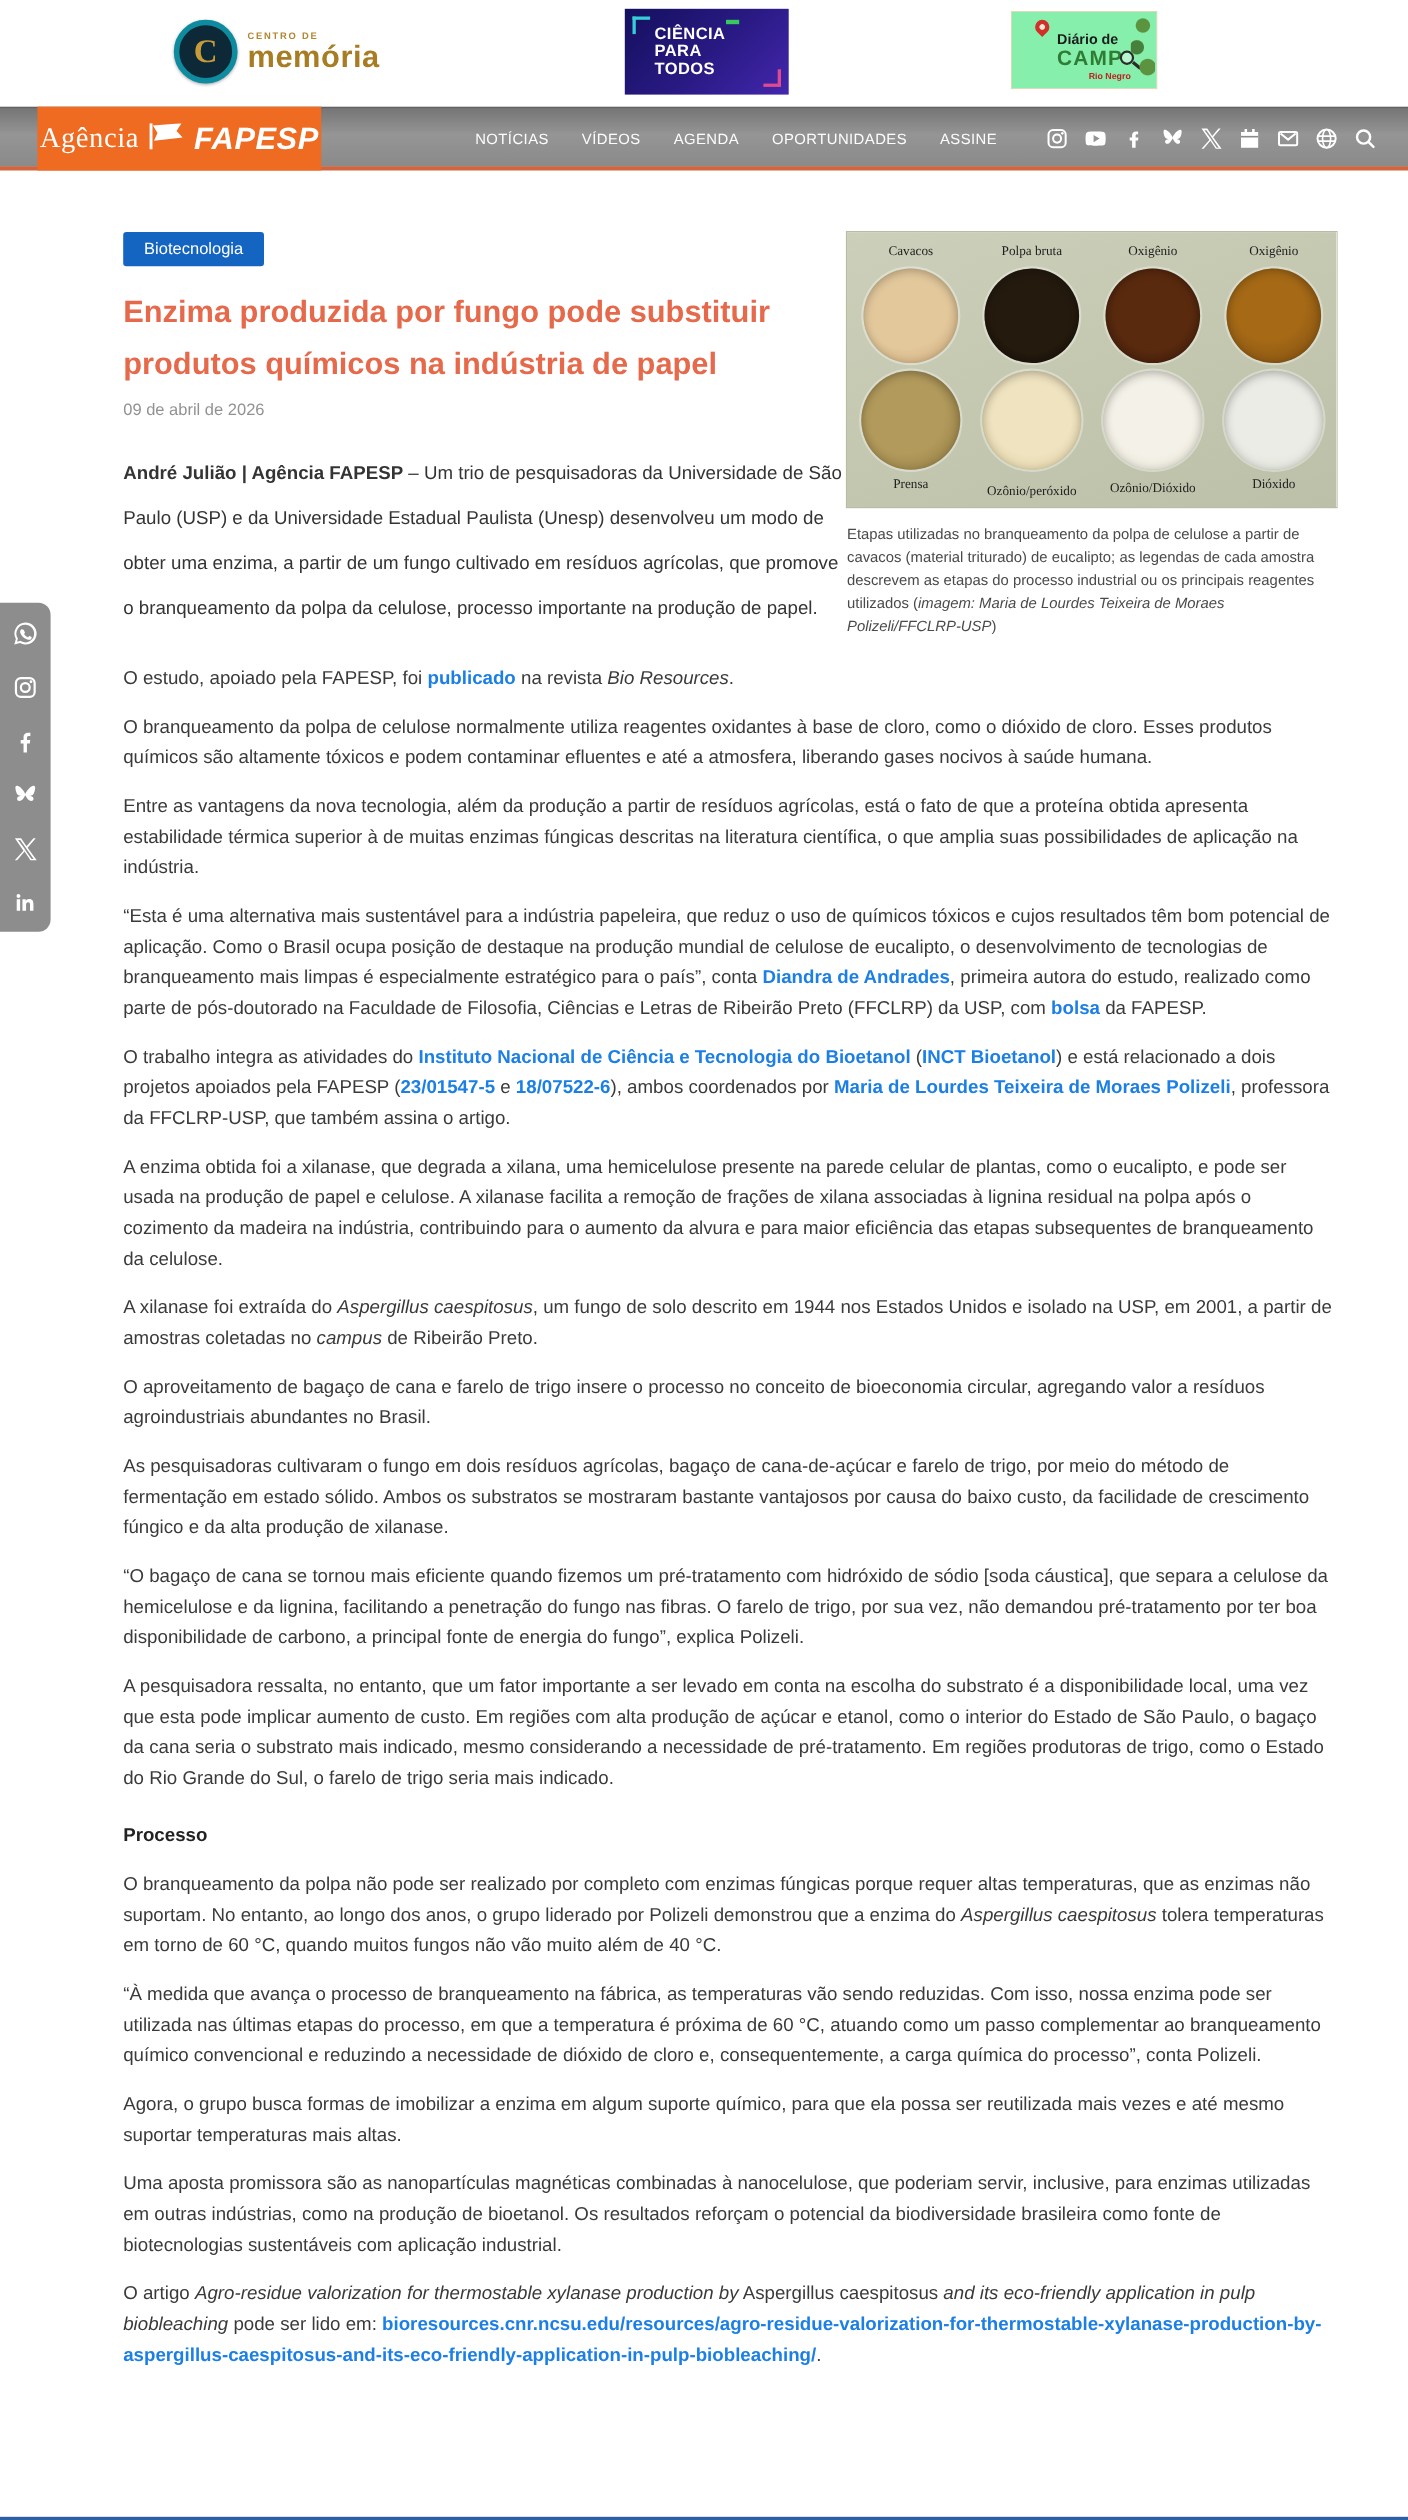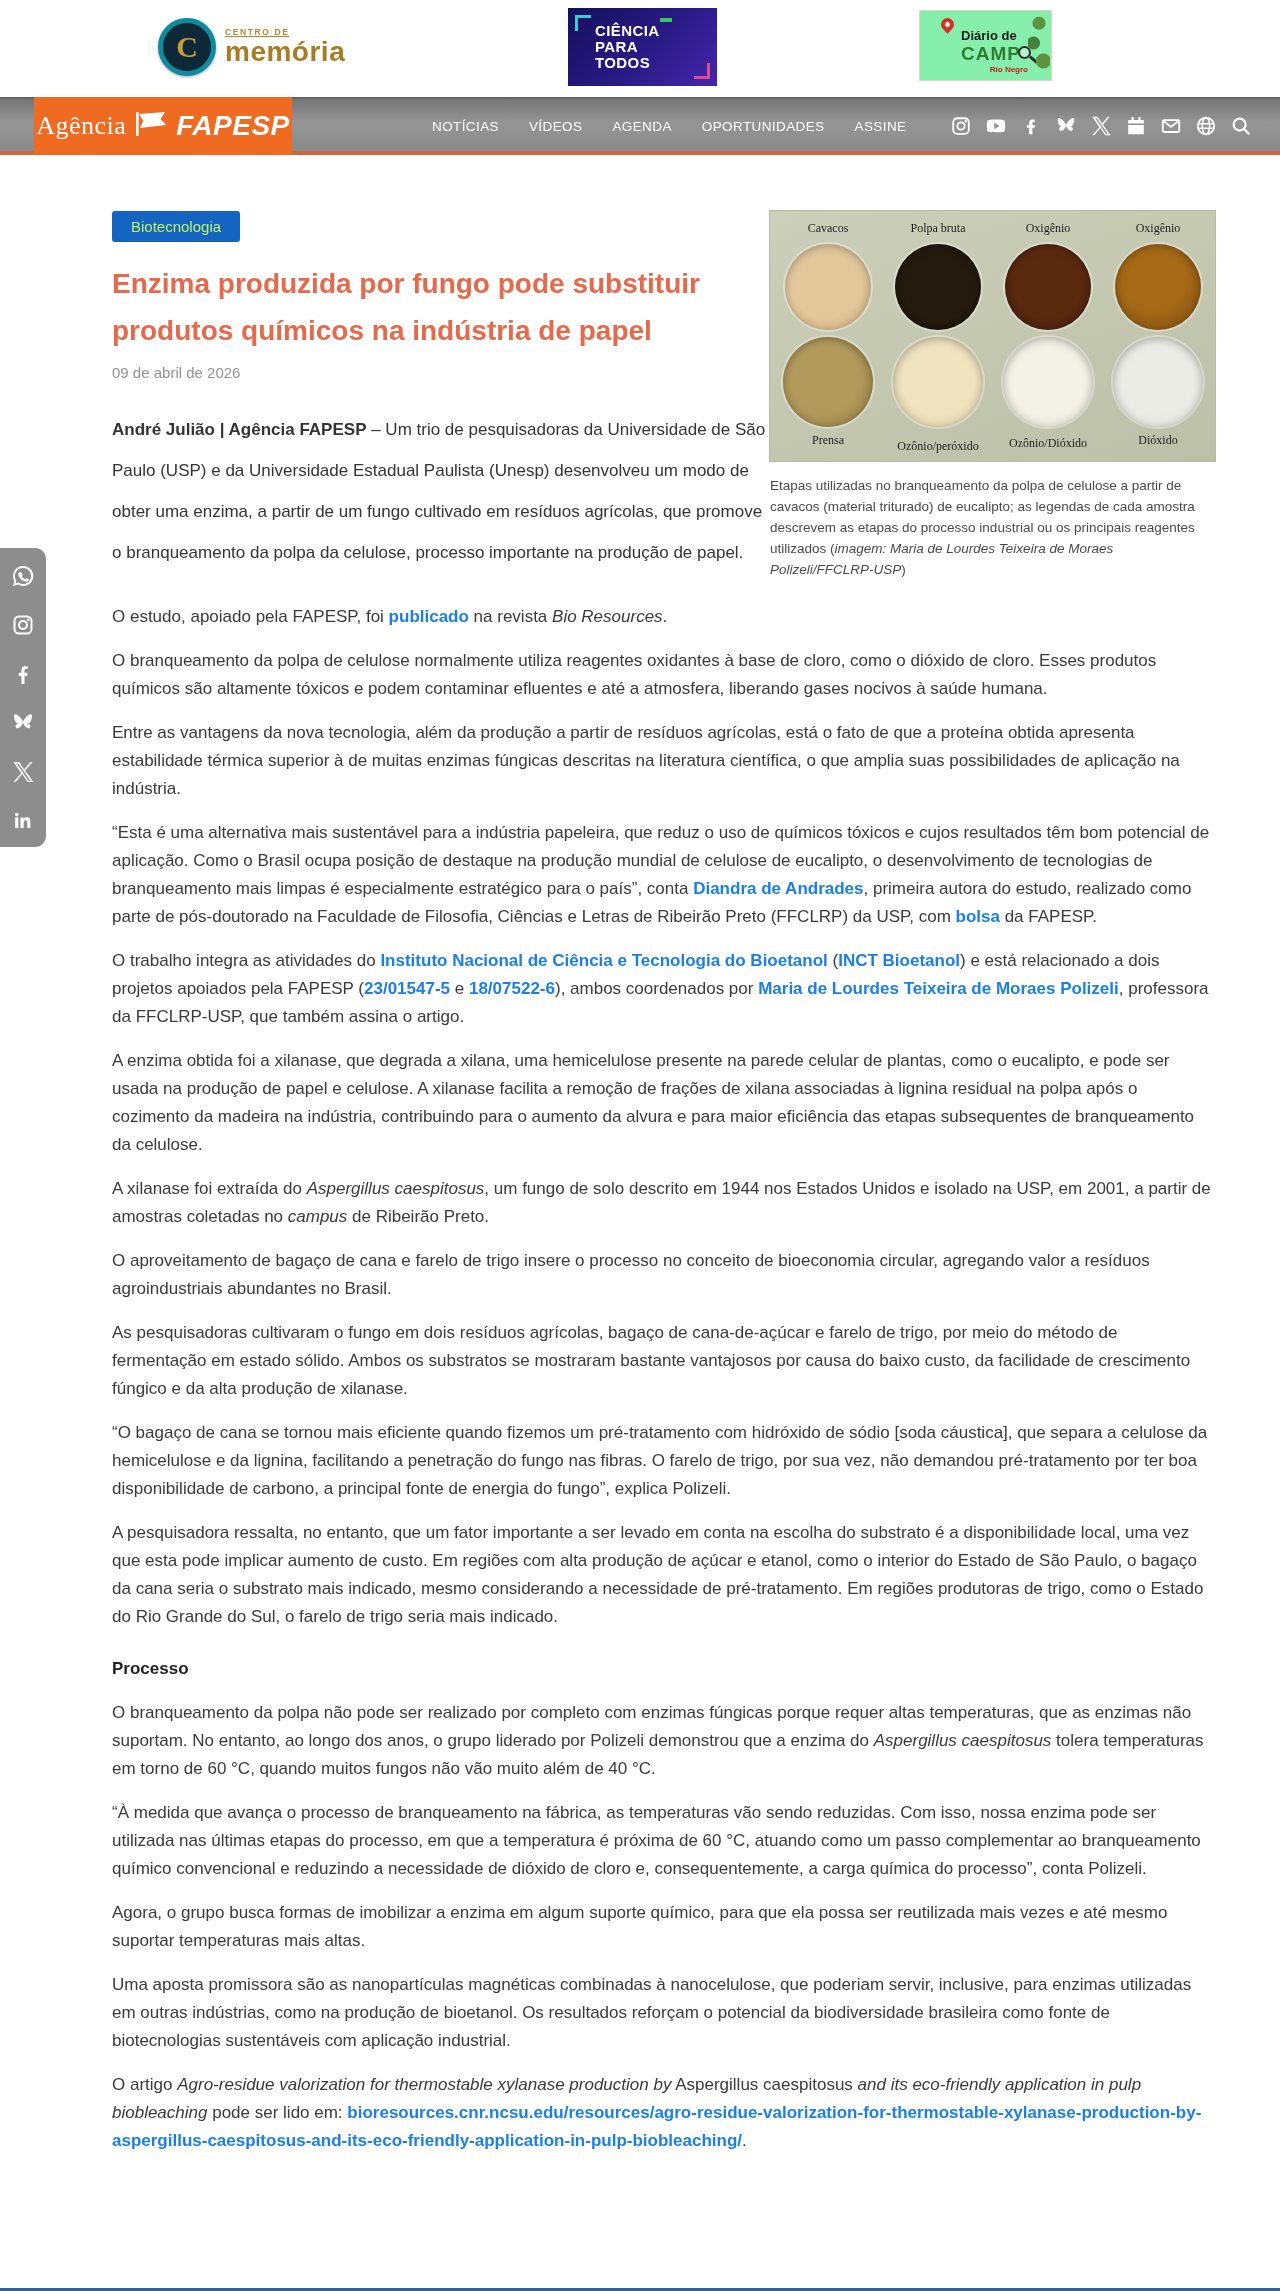--- a/index.html
+++ b/index.html
@@ -6,21 +6,21 @@
   html,body { margin:0; padding:0; background:#fff; }
   body { font-family:"Liberation Sans", sans-serif; }
   .page { position:relative; width:1280px; height:2291px; margin:0 auto; background:#fff; overflow:hidden; }
 
   
   .banners { position:relative; height:97px; background:#fff; }
   .banner-cm { position:absolute; left:158px; top:12px; width:180px; height:70px; display:flex; align-items:center; gap:9px; cursor:pointer; }
   .cm-circle { width:58px; height:58px; border-radius:50%; background:#0d2836; border:5px solid #0f8ba0; position:relative; flex:0 0 auto; box-shadow:0 1px 3px rgba(0,0,0,.35); }
   .cm-circle .cm-c { position:absolute; inset:0; display:flex; align-items:center; justify-content:center; color:#c79a3a; font:700 30px "Liberation Serif", serif; }
   .cm-text { display:flex; flex-direction:column; line-height:1; }
-  .cm-top { font-size:8.5px; letter-spacing:1.6px; color:#b5862e; font-weight:700; margin-bottom:2px;text-decoration:underline; }
+  .cm-top { font-size:8.5px; letter-spacing:1.6px; color:#b5862e; font-weight:700; margin-bottom:2px; }
   .cm-main { font-size:28px; color:#a87c22; font-weight:600; letter-spacing:.5px; }
 
   .banner-cpt { position:absolute; left:568px; top:8px; width:149px; height:78px; background:linear-gradient(135deg,#14105e 0%,#2a1a85 55%,#4327ad 100%); overflow:hidden; cursor:pointer; }
   .banner-cpt::before { content:""; position:absolute; left:7px; top:7px; width:13px; height:13px; border-left:3px solid #38cbd8; border-top:3px solid #38cbd8; }
   .banner-cpt::after { content:""; position:absolute; right:7px; bottom:7px; width:13px; height:13px; border-right:3px solid #e04890; border-bottom:3px solid #e04890; }
   .cpt-text { position:absolute; left:27px; top:15px; color:#fff; font-weight:700; font-size:15px; line-height:16px; letter-spacing:.4px; }
   .cpt-dash { position:absolute; left:92px; top:10px; width:12px; height:4px; background:#37c860; }
 
   .banner-dc { position:absolute; left:919px; top:10px; width:133px; height:71px; background:#86efac; overflow:hidden; cursor:pointer; box-shadow:inset 0 0 0 1px #e0d7bd; }
   .dc-pin { position:absolute; left:22px; top:8px; width:13px; height:13px; background:#d03028; border-radius:50% 50% 50% 0; transform:rotate(-45deg); }
@@ -62,21 +62,21 @@
   .d1 { background:radial-gradient(circle at 45% 40%, #e3c89c 0 55%, #c6a471 100%); }
   .d2 { background:radial-gradient(circle at 50% 45%, #241a0e 0 60%, #100a05 100%); }
   .d3 { background:radial-gradient(circle at 50% 45%, #5a2a0e 0 55%, #36180a 100%); }
   .d4 { background:radial-gradient(circle at 45% 40%, #a66a16 0 45%, #794a10 100%); }
   .d5 { background:radial-gradient(circle at 45% 45%, #b29a5c 0 50%, #8c763d 100%); }
   .d6 { background:radial-gradient(circle at 50% 45%, #efe3c0 0 55%, #d9ca98 100%); }
   .d7 { background:radial-gradient(circle at 50% 45%, #f4f2e8 0 55%, #e1ded0 100%); }
   .d8 { background:radial-gradient(circle at 50% 45%, #eaece5 0 55%, #dde1d6 100%); }
   .caption { margin-top:14px; width:445px; font-size:13.5px; line-height:21px; color:#4a4a4a; }
 
-  .badge { display:inline-block; background:#1365c1; color:#bef264; font-size:15px; padding:7px 19px; border-radius:3px; cursor:pointer;text-align:right; }
+  .badge { display:inline-block; background:#1365c1; color:#ffffff; font-size:15px; padding:7px 19px; border-radius:3px; cursor:pointer;text-align:right; }
   .title { margin:18px 0 0; font-size:28px; line-height:47px; font-weight:700; color:#e5694a; }
   .date { margin-top:10px; font-size:15px; color:#929292; }
   .lede { margin-top:26px; font-size:15.5px; line-height:33px; color:#343434; max-width:640px; }
   .intro { margin-top:28px; font-size:17px; line-height:41px; color:#343434; }
   .article-body { margin-top:30px; }
   .body-p { margin:0 0 16px; font-size:17px; line-height:28px; color:#3a3a3a; }
   .body-h { margin:24px 0 16px; font-size:17px; line-height:28px; font-weight:700; color:#222; }
   .lnk { color:#1b7fe6; font-weight:700; text-decoration:none; cursor:pointer; }
   em { font-style:italic; }
 

